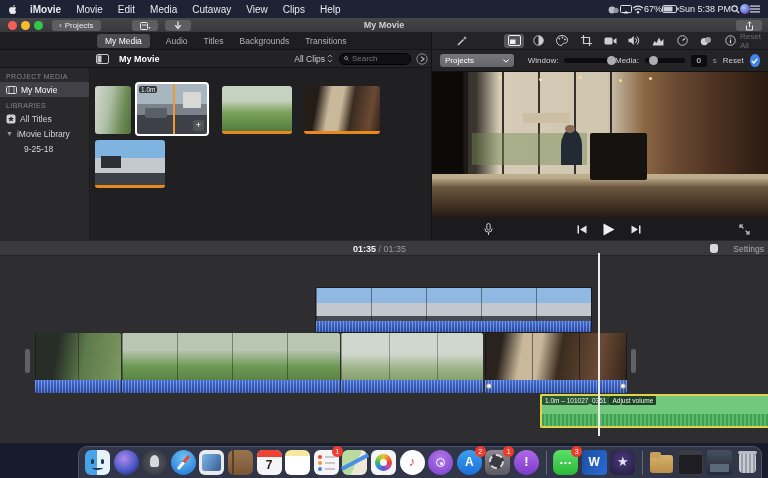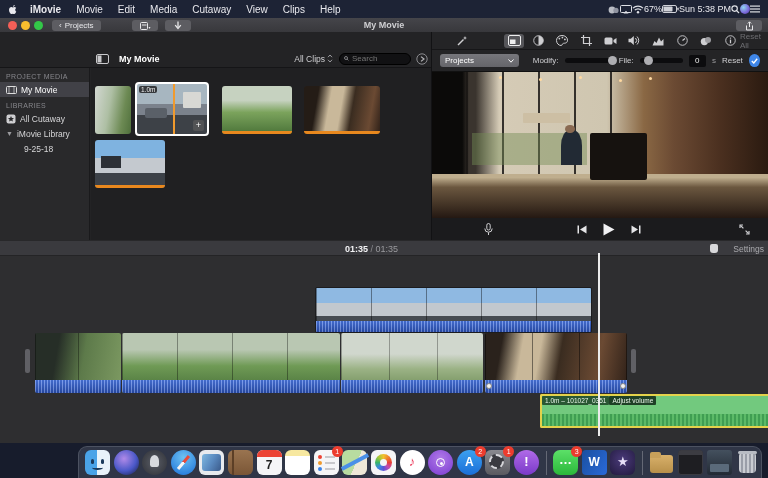--- a/index.html
+++ b/index.html
@@ -189,20 +189,27 @@
       <svg width="9" height="10" viewBox="0 0 9 10">
           <path d="M1.5 4.5 L1.5 9 L7.5 9 L7.5 4.5" fill="none" stroke="#e8e8ea"></path>
           <line x1="4.5" y1="1" x2="4.5" y2="6" stroke="#e8e8ea"></line>
           <path d="M2.8 2.5 L4.5 0.8 L6.2 2.5" fill="none" stroke="#e8e8ea"></path>
         </svg>
     </span>
   </div>
 
   <div class="abs app-bg"></div>
 
+  <div class="abs tabsrow">
+    <span class="tab active">My Media</span>
+    <span class="tab">Audio</span>
+    <span class="tab">Titles</span>
+    <span class="tab">Backgrounds</span>
+    <span class="tab">Transitions</span>
+  </div>
 
   <div class="abs bheader">
     <span style="margin-left:96px">
       <svg width="13" height="10" viewBox="0 0 13 10">
           <rect x="0.5" y="0.5" width="12" height="9" rx="1.5" fill="none" stroke="#c9c9cc"></rect>
           <rect x="1.5" y="1.5" width="4" height="7" fill="#c9c9cc"></rect>
         </svg>
     </span>
     <span class="bh-title" style="margin-left:10px">My Movie</span>
     <span style="margin-left:auto;display:flex;align-items:center;gap:2px;color:#cfcfd2;font-size:8.5px">
@@ -236,21 +243,21 @@
           <line x1="8" y1="0.5" x2="8" y2="7.5" stroke="#ddd" stroke-width="0.7"></line>
         </svg>
       <span>My Movie</span>
     </div>
     <div class="side-cap">LIBRARIES</div>
     <div class="side-row">
       <svg width="10" height="10" viewBox="0 0 10 10">
           <rect x="0.5" y="0.5" width="9" height="9" rx="2" fill="#cfcfd2"></rect>
           <path d="M5 2 L5.9 3.9 L8 4.1 L6.4 5.5 L6.9 7.6 L5 6.5 L3.1 7.6 L3.6 5.5 L2 4.1 L4.1 3.9 Z" fill="#2a2a2c"></path>
         </svg>
-      <span>All Cutaway</span>
+      <span>All Titles</span>
     </div>
     <div class="side-row">
       <span style="color:#9a9a9e;font-size:7px">▼</span>
       <span>iMovie Library</span>
     </div>
     <div class="side-row" style="padding-left:24px">
       <span>9-25-18</span>
     </div>
   </div>
 
@@ -352,25 +359,25 @@
     <span style="margin-left:auto;margin-right:10px;font-size:8px;color:#6e6e72">Reset All</span>
   </div>
 
   <div class="abs ctrlrow">
     <span class="dropdown">
       <span>Projects</span>
       <svg width="6" height="4" viewBox="0 0 6 4">
           <path d="M0.5 0.5 L3 3.2 L5.5 0.5" fill="none" stroke="#fff"></path>
         </svg>
     </span>
-    <span class="lbl" style="margin-left:8px">Modify:</span>
+    <span class="lbl" style="margin-left:8px">Window:</span>
     <span class="slider">
         <span class="knob" style="left:43px"></span>
       </span>
-    <span class="lbl">File:</span>
+    <span class="lbl">Media:</span>
     <span class="slider" style="width:50px">
         <span class="knob" style="left:4px"></span>
       </span>
     <span class="valbox">0</span>
     <span class="lbl" style="color:#9a9a9e">s</span>
     <span class="lbl" style="margin-left:0">Reset</span>
     <span class="bluecheck">
       <svg width="7" height="6" viewBox="0 0 7 6">
           <path d="M0.8 3 L2.8 5 L6.2 0.8" fill="none" stroke="#fff" stroke-width="1.4"></path>
         </svg>
@@ -420,21 +427,21 @@
       <svg width="11" height="11" viewBox="0 0 11 11">
           <path d="M1 4 L1 1 L4 1" fill="none" stroke="#cfcfd2" stroke-width="1.2"></path>
           <path d="M7 10 L10 10 L10 7" fill="none" stroke="#cfcfd2" stroke-width="1.2"></path>
           <line x1="1.5" y1="1.5" x2="4.4" y2="4.4" stroke="#cfcfd2" stroke-width="1.2"></line>
           <line x1="9.5" y1="9.5" x2="6.6" y2="6.6" stroke="#cfcfd2" stroke-width="1.2"></line>
         </svg>
     </span>
   </div>
 
   <div class="abs tlheader">
-    <span class="abs tc" style="left:345px;top:3px">
+    <span class="abs tc" style="left:353px;top:3px">
       <span style="color:#f2f2f4;font-weight:bold">01:35</span>
       <span style="color:#8a8a8e"> </span><span style="color:#8a8a8e">/</span>
       <span style="color:#9a9a9e">01:35</span>
     </span>
     <span class="abs zoomtrack" style="left:686px;top:7px">
       <span class="zoomthumb" style="left:24px"></span>
     </span>
     <span class="abs" style="right:4px;top:3px;font-size:8.5px;color:#aaaaae">Settings</span>
   </div>
 

